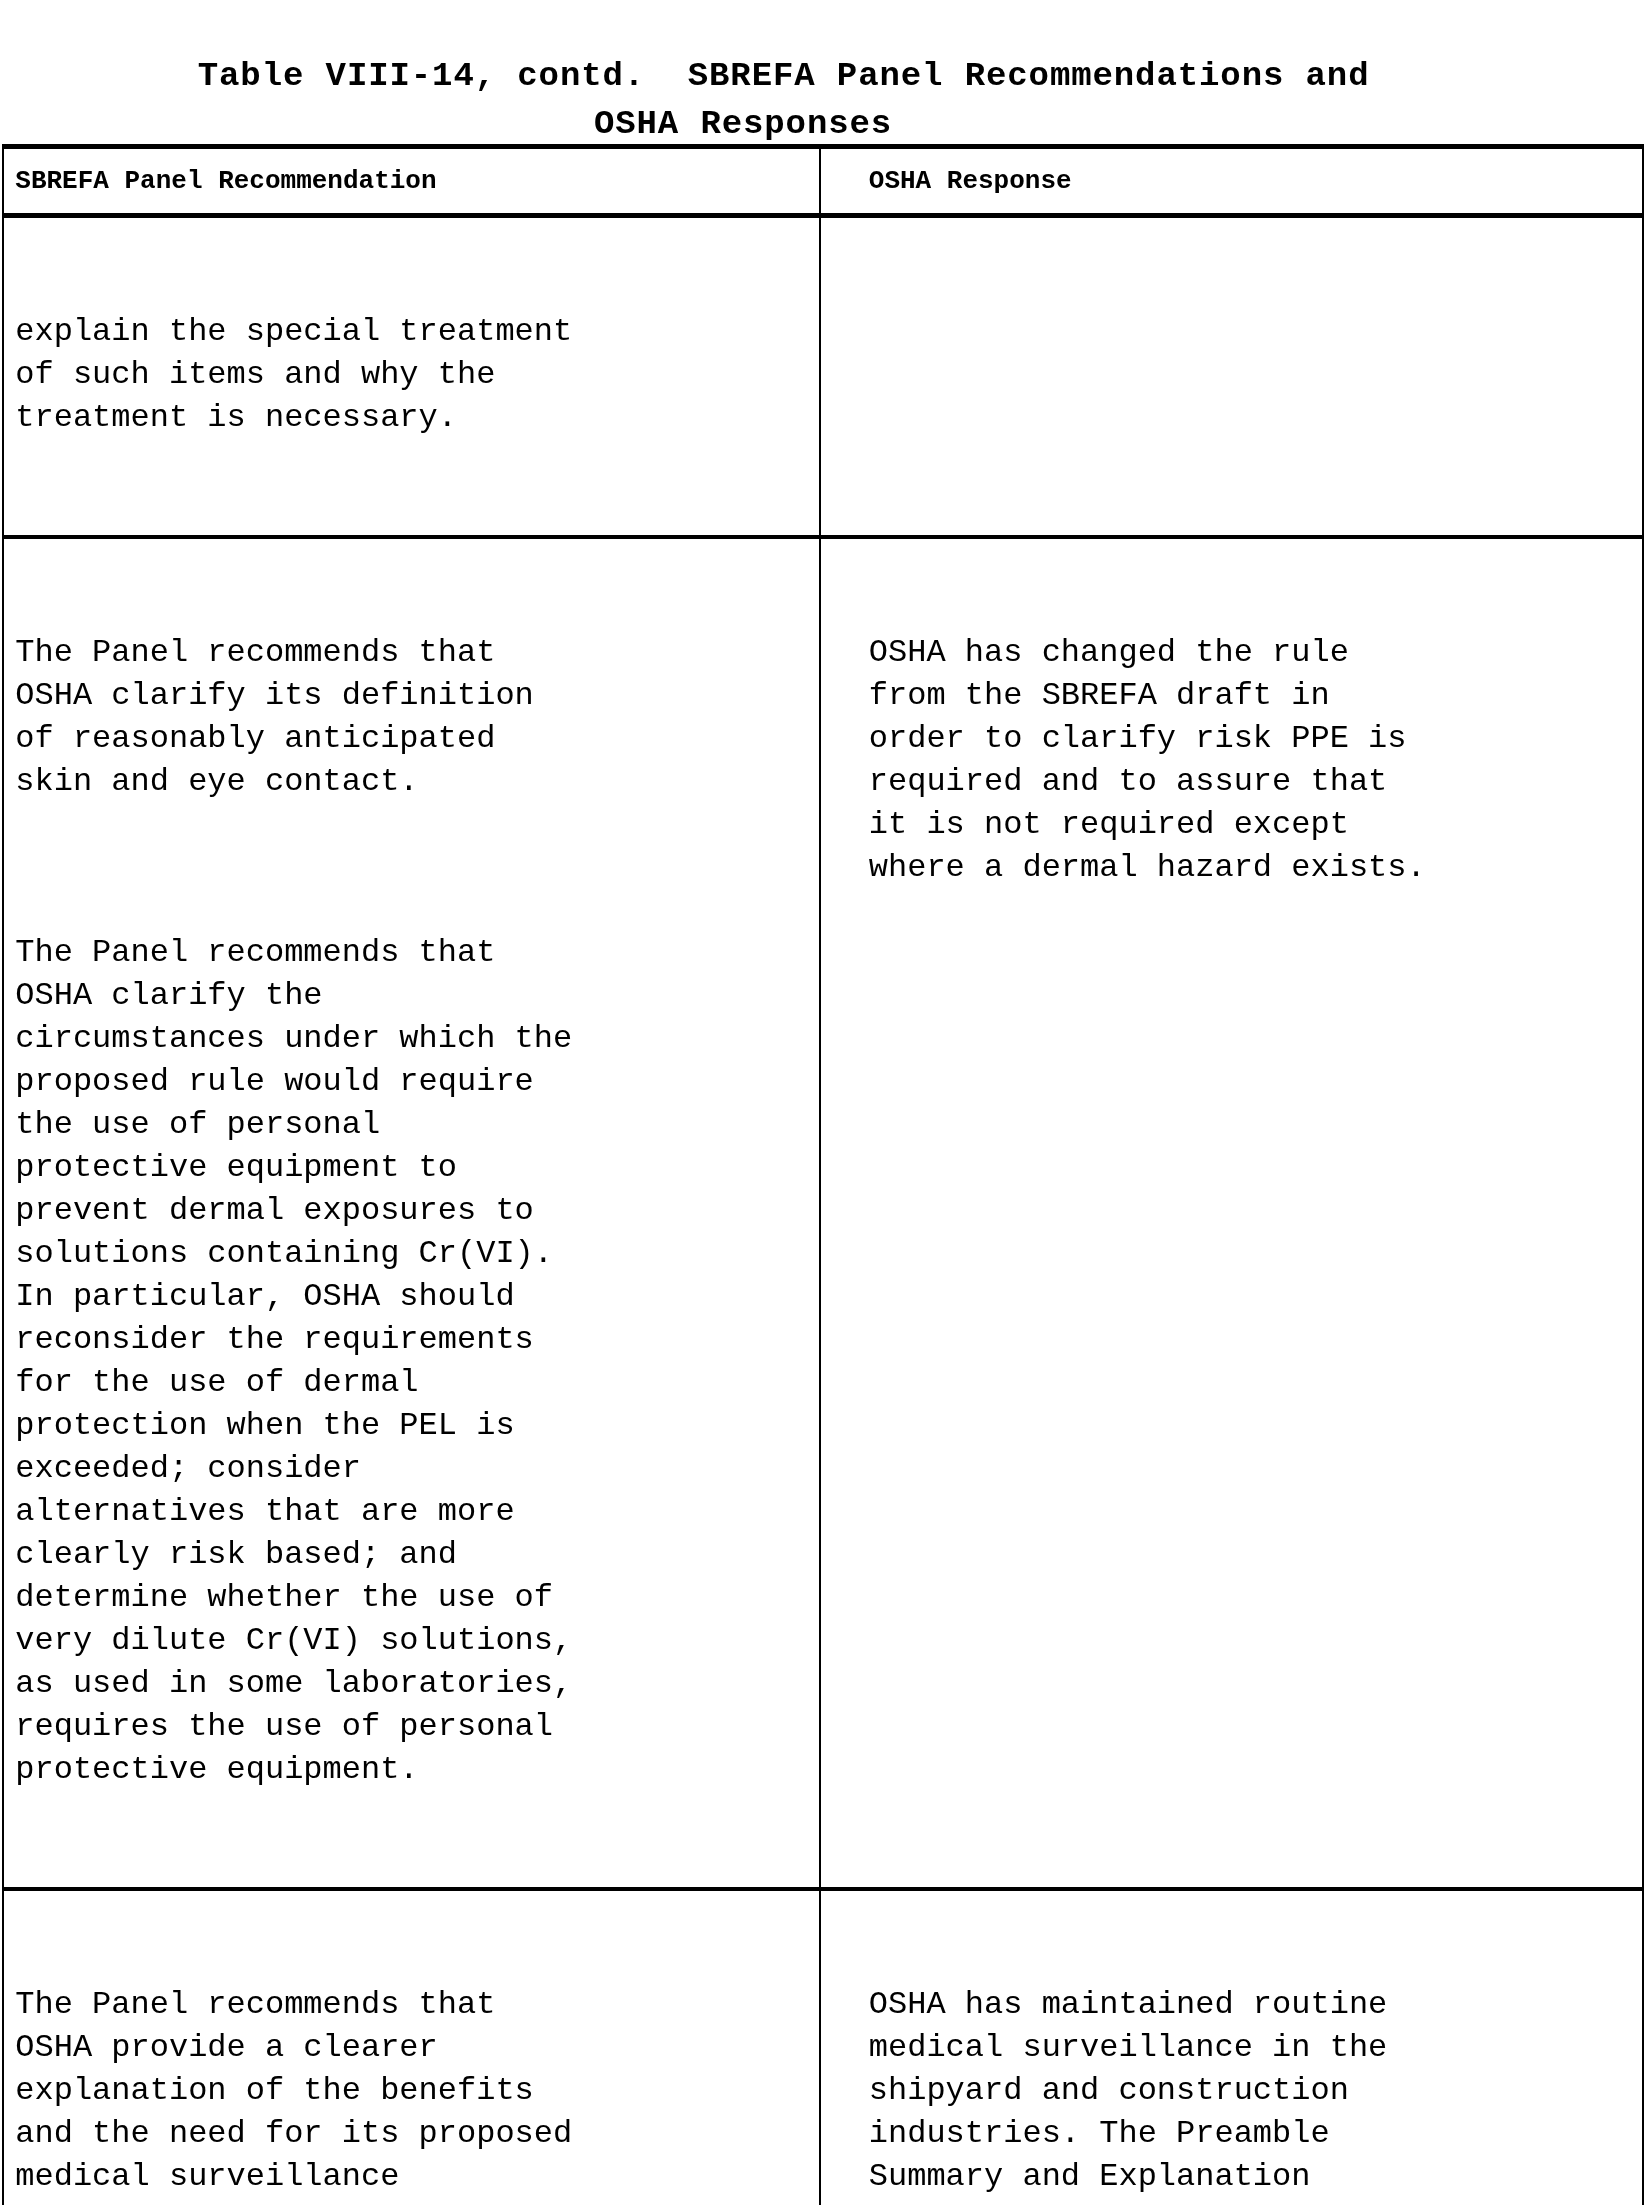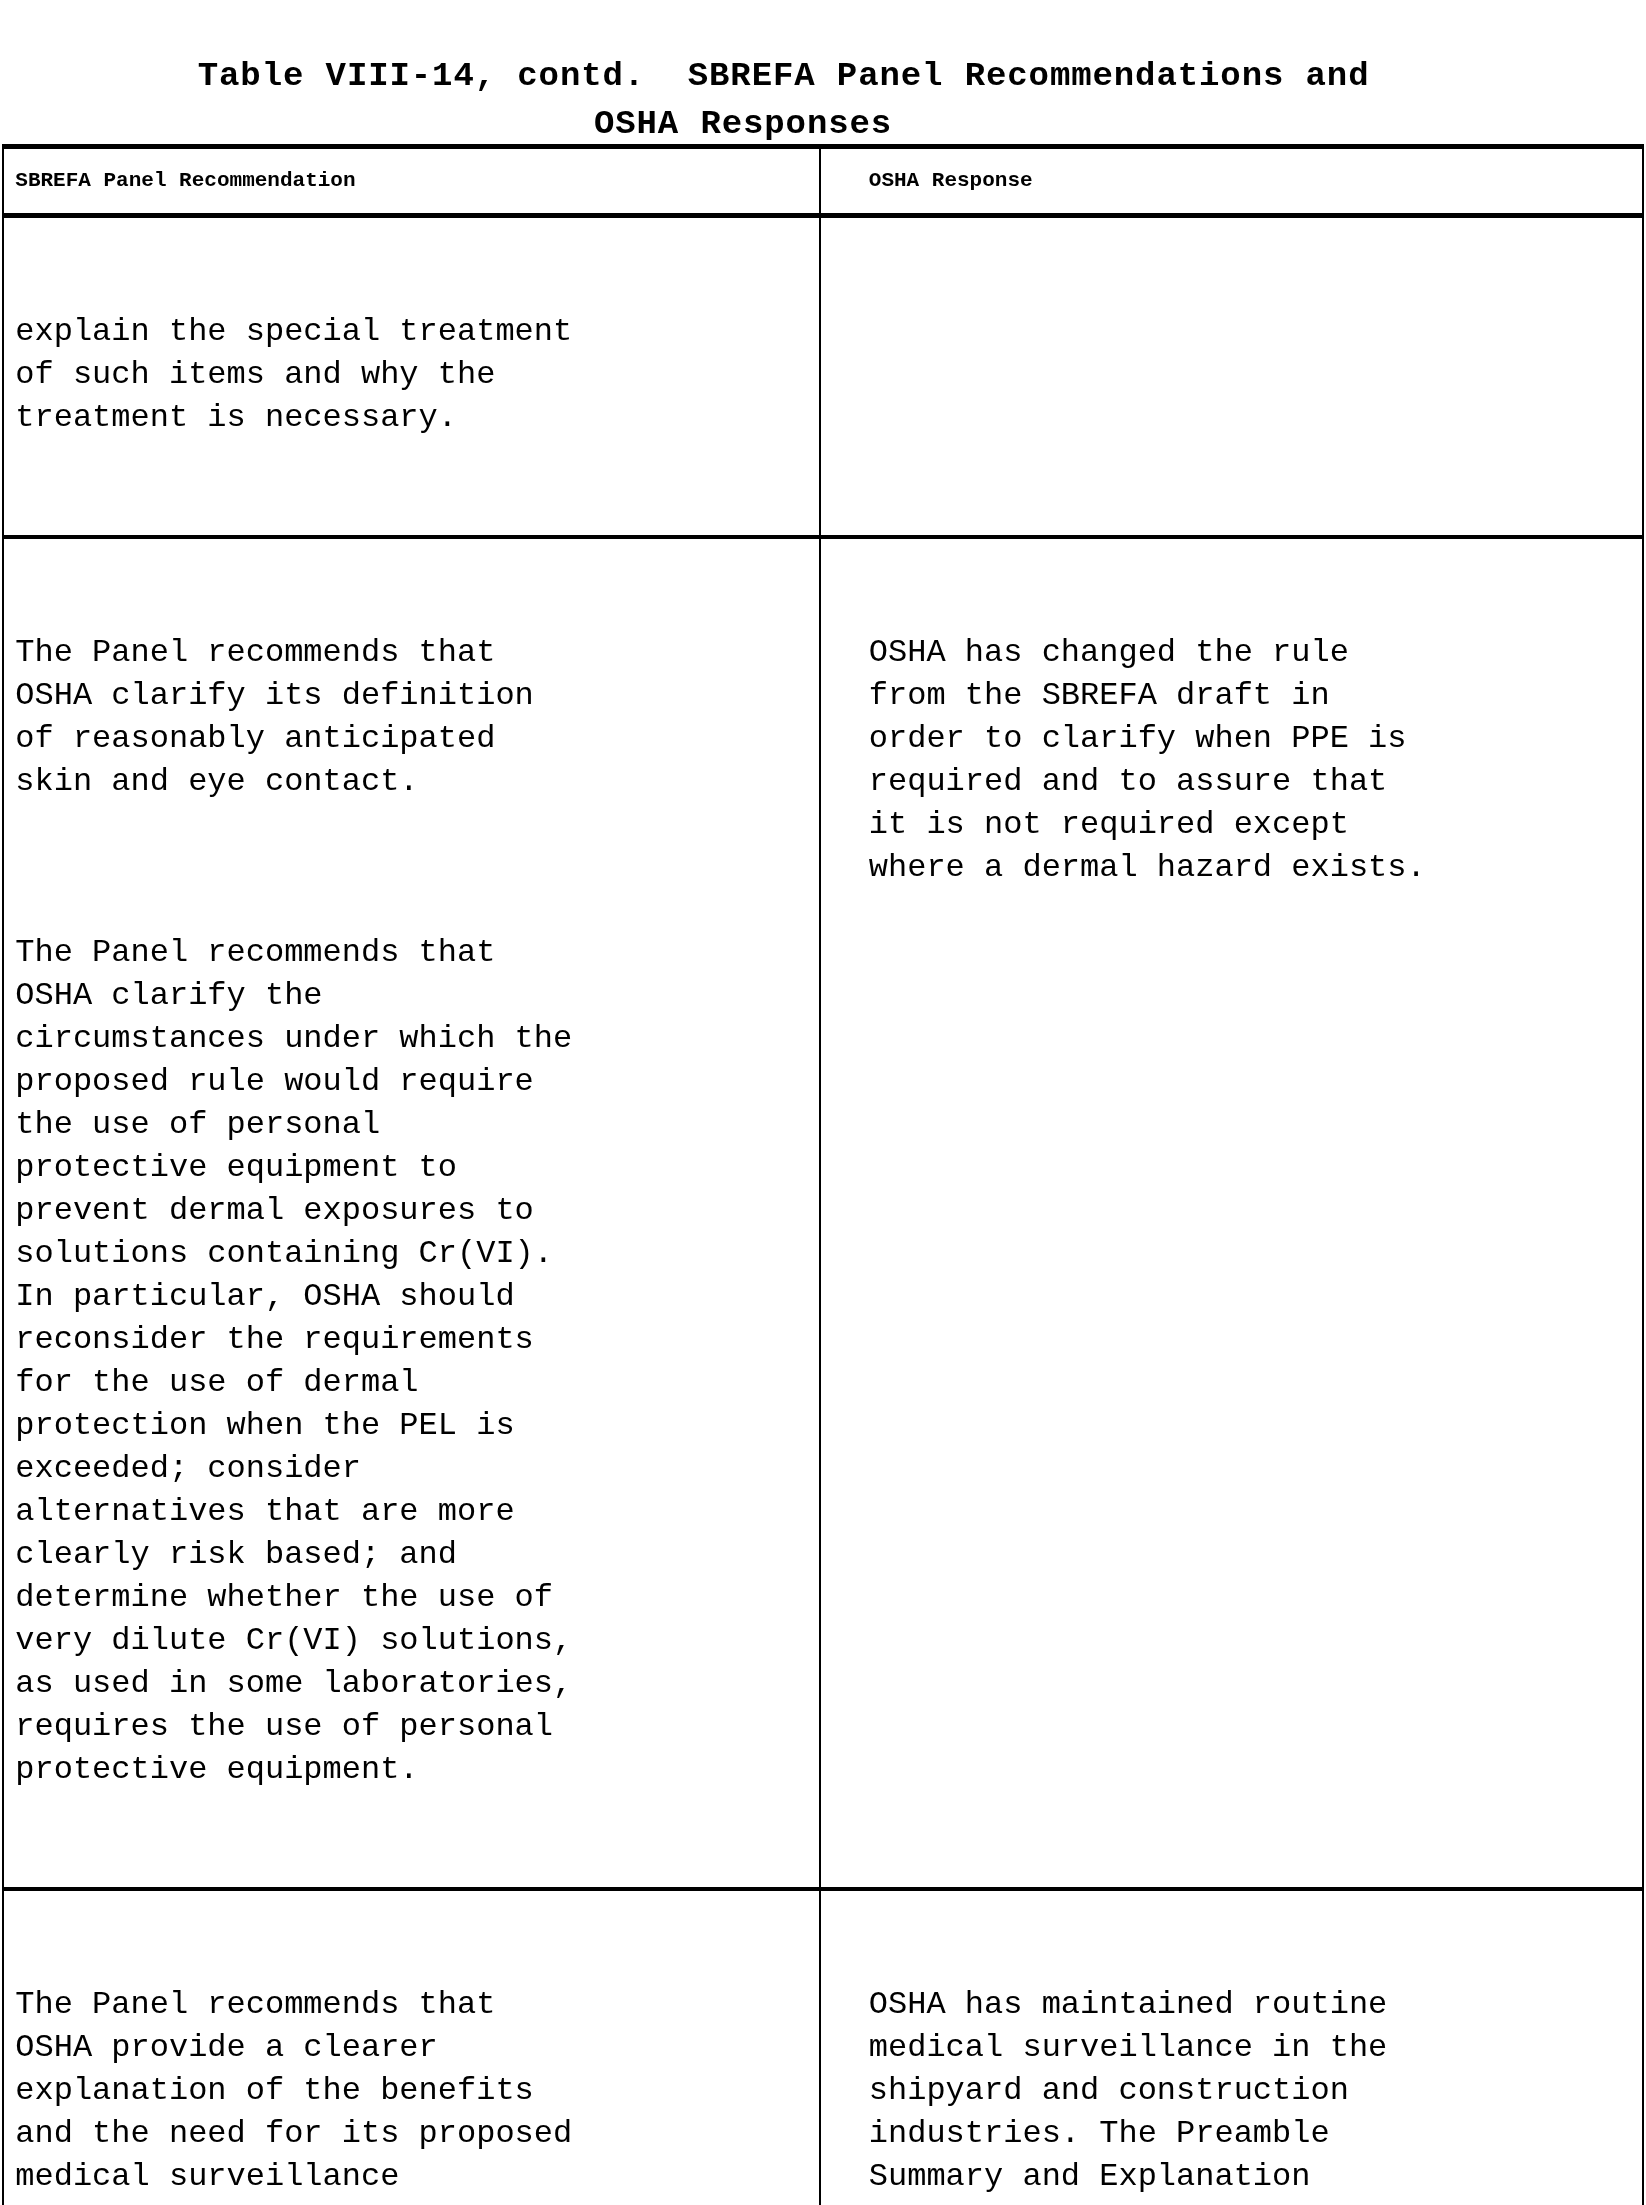--- a/index.html
+++ b/index.html
@@ -67,21 +67,21 @@
     text-align: left;
     font-family: "Liberation Mono", "DejaVu Sans Mono", monospace;
     letter-spacing: 0px;
   }
 
   
   .rec-table thead th {
     border-top: 5.7px solid #000;
     border-bottom: 5.7px solid #000;
     font-weight: bold;
-    font-size: 21px;
+    font-size: 26px;
     line-height: 44px;
     padding-top: 9.7px;
     padding-bottom: 10.6px;
   }
 
   
   .rec-table tbody tr > td {
     border-bottom: 4.9px solid #000;
   }
   .rec-table tbody tr:last-child > td {
@@ -171,21 +171,21 @@
 very dilute Cr(VI) solutions,
 as used in some laboratories,
 requires the use of personal
 protective equipment.</p>
           </div>
         </td>
         <td class="col-right">
           <div class="cell-text">
             <p class="para">OSHA has changed the rule
 from the SBREFA draft in
-order to clarify when PPE is
+order to clarify risk PPE is
 required and to assure that
 it is not required except
 where a dermal hazard exists.</p>
           </div>
         </td>
       </tr>
 
       <tr>
         <td class="col-left">
           <div class="cell-text">

